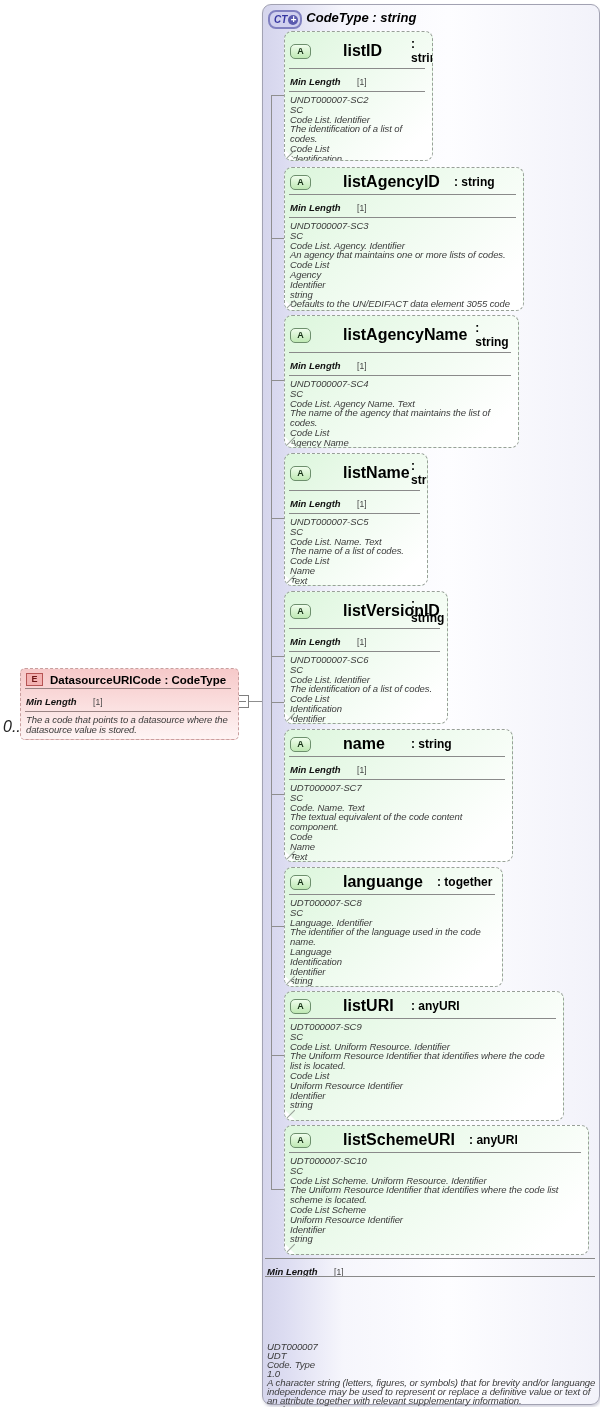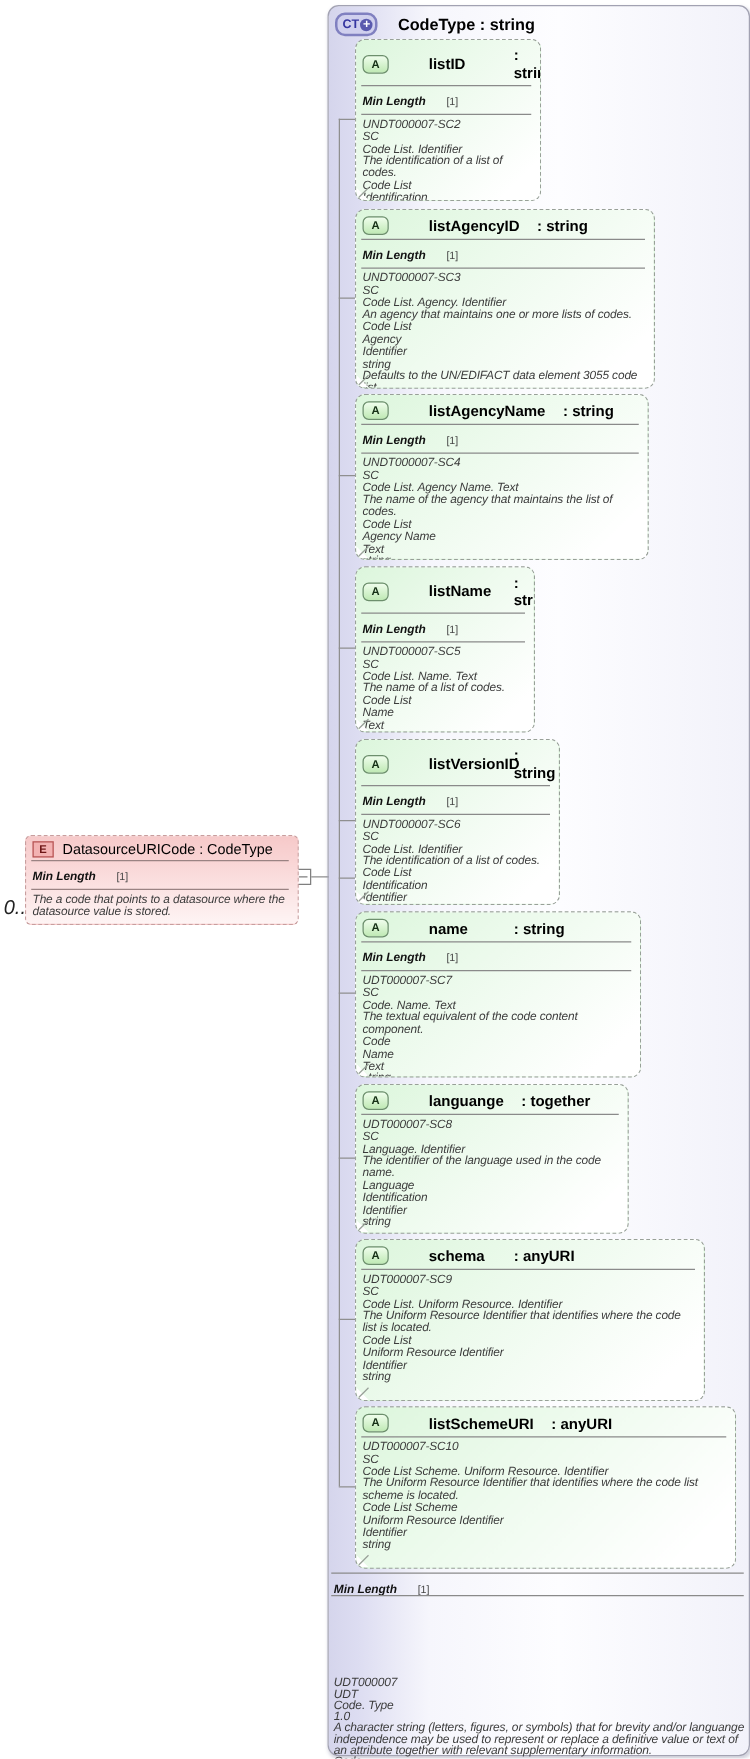--- a/index.html
+++ b/index.html
@@ -4,63 +4,63 @@
 <style>
   html,body{margin:0;padding:0;background:#fff;}
   .canvas{position:relative;width:600px;height:1407px;background:#fff;overflow:hidden;
           font-family:"Liberation Sans","DejaVu Sans",sans-serif;}
 
   
   .ct{position:absolute;left:262px;top:4px;width:336px;height:1399px;
       border:1px solid #a2a2b2;border-radius:9px;
       background:linear-gradient(to right,#d5d5ec 0px,#dcdcf1 22px,#f6f6fc 80px,#fdfdff 55%,#f2f2fa 100%);
       box-shadow:1px 2px 3px rgba(90,90,130,.28);}
-  .ct-head{position:absolute;left:5px;top:5px;display:flex;align-items:center;}
+  .ct-head{position:absolute;left:5px;top:5px;display:flex;align-items:flex-start;font-style:italic;}
   .ct-icon{display:inline-flex;align-items:center;padding:1px 2px 1px 4px;height:13px;
            background:#d0d0ee;border:2px solid #8080c0;border-radius:8px;
            color:#3636a0;font-weight:bold;font-size:10px;letter-spacing:0;}
   .ct-plus{display:inline-block;width:10px;height:10px;margin-left:1px;border-radius:50%;
            background:#5a5aae;color:#fff;font-size:10px;line-height:9px;text-align:center;font-weight:bold;}
-  .ct-title{margin-left:16px;font-size:13px;font-weight:bold;color:#000;}
+  .ct-title{margin-left:4px;font-size:13px;font-weight:bold;color:#000;}
 
   
   .line{position:absolute;background:#8f8f8f;}
   .conn-sq{position:absolute;left:236px;top:695px;width:11px;height:11px;background:#fff;
            border:1px solid #7f7f7f;}
   .conn-sq::after{content:"";position:absolute;left:2px;top:5px;width:7px;height:1px;background:#7f7f7f;}
 
   
   .attr{position:absolute;border:1px dashed #98a098;border-radius:8px;overflow:hidden;
         background:linear-gradient(135deg,#dcf6dc 0%,#ecfaec 38%,#ffffff 88%);}
   .attr::before{content:"";position:absolute;left:0;bottom:0;width:10px;height:10px;
         background:#ffffff;clip-path:polygon(0 0,100% 100%,0 100%);}
   .attr::after{content:"";position:absolute;left:-3px;bottom:4px;width:15px;height:1px;
         background:#98a098;transform:rotate(-45deg);}
   .attr-head{display:flex;align-items:center;padding:5px 4px 3px 5px;}
   .a-icon{display:inline-block;width:19px;height:13px;border:1px solid #6d8f6d;border-radius:5px;
           background:linear-gradient(#effdec,#bfe9b4);color:#142e14;font-size:9px;font-weight:bold;
           text-align:center;line-height:13px;margin-right:7px;flex:0 0 auto;}
-  .attr-name{display:inline-block;min-width:54px;font-size:12px;font-weight:bold;color:#000;padding-left:25px;}
+  .attr-name{display:inline-block;min-width:54px;font-size:16px;font-weight:bold;color:#000;padding-left:25px;}
   .attr-type{font-size:12px;font-weight:bold;color:#000;margin-left:14px;}
   .rule{height:1px;background:#8a8a8a;margin:0 7px 0 4px;}
   .facet-row{padding:2px 4px 2px 5px;}
   .facet-label{font-size:9.5px;font-style:italic;font-weight:600;color:#111;}
   .facet-card{font-size:8.5px;color:#444;margin-left:12px;}
   .docs{padding:3px 6px 2px 5px;font-size:9.5px;font-style:italic;color:#3c3c3c;
         line-height:9.8px;white-space:pre-line;letter-spacing:-0.1px;}
 
   
   .elem{position:absolute;left:20px;top:668px;width:217px;height:70px;overflow:hidden;
         border:1px dashed #c89e9e;border-radius:5px;
         background:linear-gradient(180deg,#f6c9c9 0%,#fadcdc 45%,#fef4f4 100%);}
   .elem-head{display:flex;align-items:center;padding:4px 4px 2px 5px;}
   .e-icon{display:inline-block;width:15px;height:11px;border:1px solid #b65454;
           background:#f3b2b2;color:#6e1616;font-size:9px;font-weight:bold;text-align:center;
           line-height:11px;margin-right:7px;flex:0 0 auto;}
-  .elem-title{font-size:11.5px;font-weight:normal;color:#000;white-space:nowrap;}
+  .elem-title{font-size:11.5px;font-weight:bold;color:#000;white-space:nowrap;}
   .elem .rule{background:#9a8383;}
   .multiplicity{position:absolute;left:3px;top:718px;font-size:16px;font-style:italic;color:#222;}
 
   
   .ct-facet-rule{position:absolute;left:2px;width:330px;height:1px;background:#8a8a8a;}
   .ct-facet-row{position:absolute;left:4px;top:1256px;}
   .ct-annotation{position:absolute;left:4px;top:1337px;width:330px;
         font-size:9.6px;font-style:italic;color:#3c3c3c;line-height:9px;
         white-space:pre-line;letter-spacing:-0.1px;}
 </style>
@@ -254,21 +254,21 @@
 The identifier of the language used in the code name.
 Language
 Identification
 Identifier
 string</div>
     </div>
 
     <div class="attr" style="left:21px;top:986px;width:278px;height:128px;">
       <div class="attr-head">
         <span class="a-icon">A</span>
-        <span class="attr-name">schema</span>
+        <span class="attr-name">listURI</span>
         <span class="attr-type">: anyURI</span>
       </div>
       <div class="rule"></div>
       <div class="docs">UDT000007-SC9
 SC
 Code List. Uniform Resource. Identifier
 The Uniform Resource Identifier that identifies where the code list is located.
 Code List
 Uniform Resource Identifier
 Identifier

